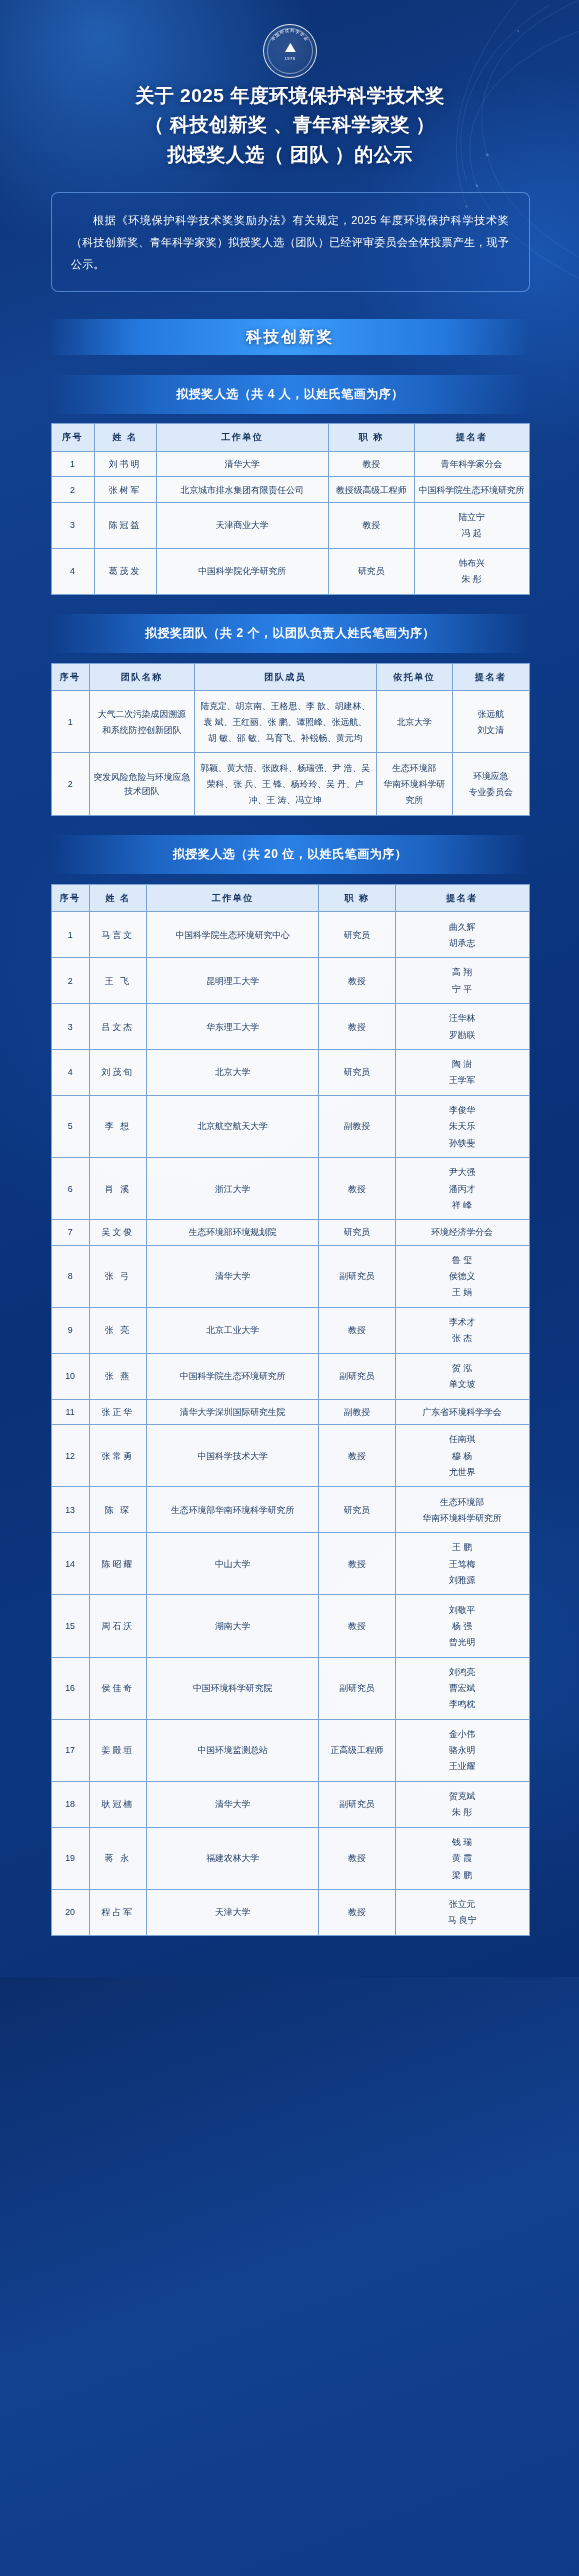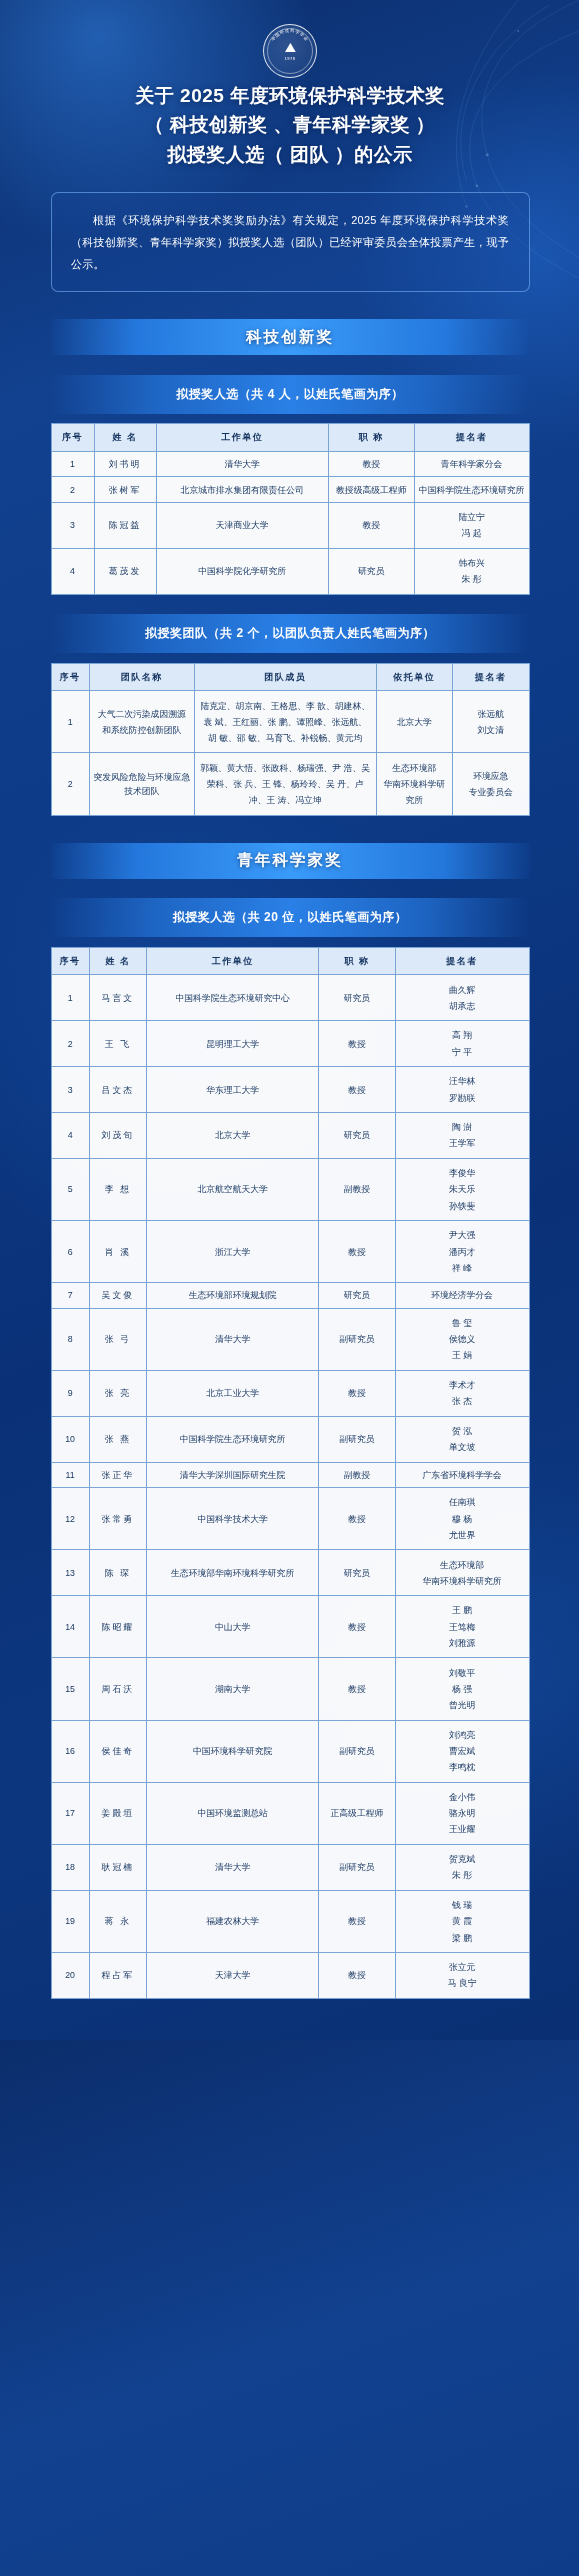--- a/index.html
+++ b/index.html
@@ -276,21 +276,20 @@
               <span>生态环境部</span>
               <span>华南环境科学研究所</span>
             </td>
             <td class="multi cell-lines">
               <span>环境应急</span>
               <span>专业委员会</span>
             </td>
           </tr>
         </tbody>
       </table>
-      <div class="banner">青年科学家奖</div>
       <div class="subhead">拟授奖人选（共 20 位，以姓氏笔画为序）</div>
       <table class="tbl">
         <colgroup>
           <col style="width: 8%;">
           <col style="width: 12%;">
           <col style="width: 36%;">
           <col style="width: 16%;">
           <col style="width: 28%;">
         </colgroup>
         <thead>

